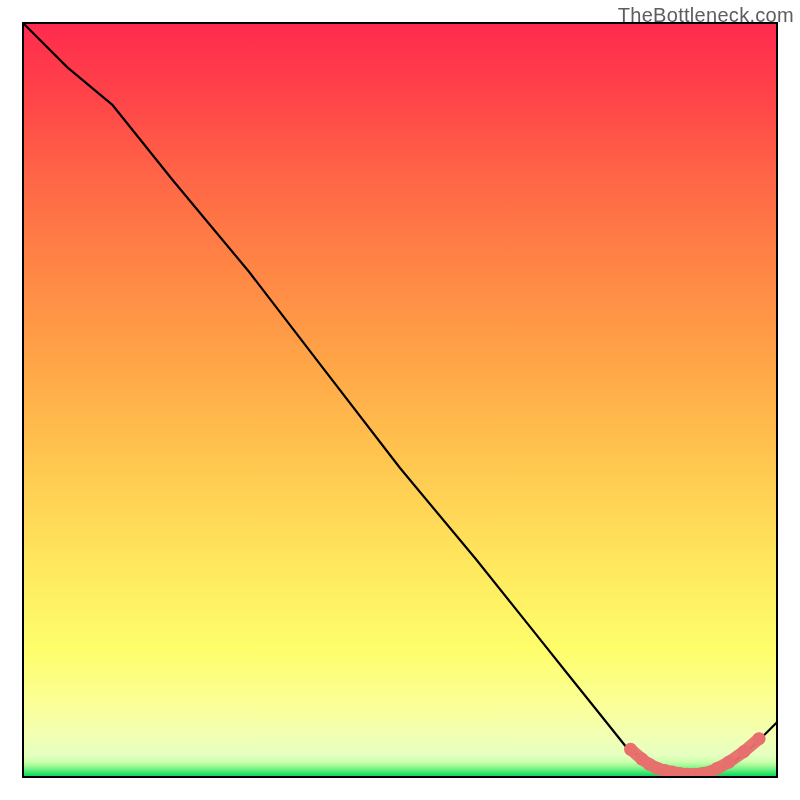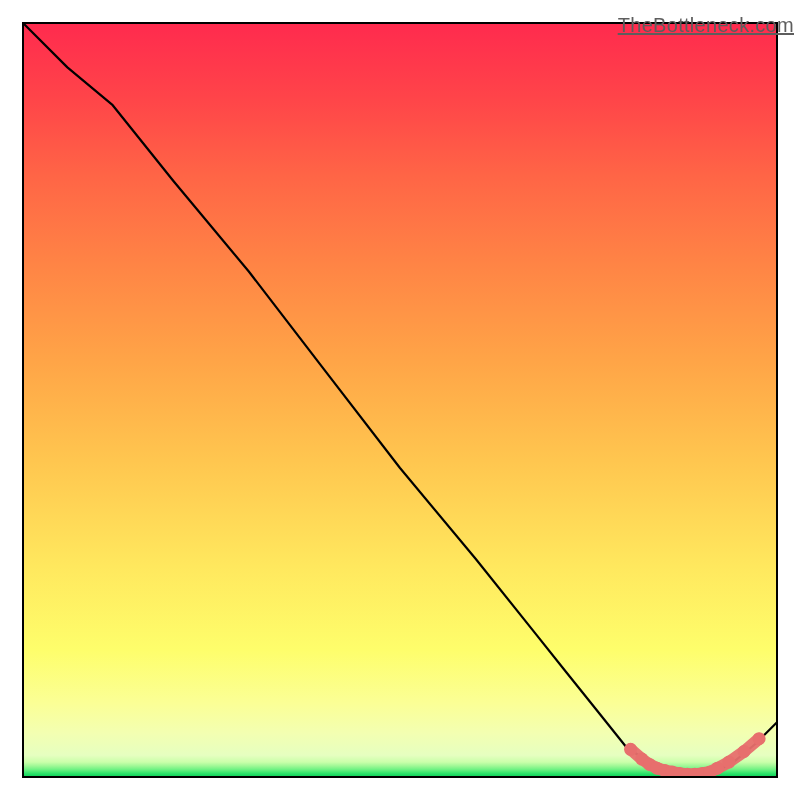--- a/index.html
+++ b/index.html
@@ -59,26 +59,25 @@
     position: absolute;
     left: 22px;
     top: 22px;
     width: 756px;
     height: 756px;
     pointer-events: none;
   }
   .attribution {
     position: absolute;
     right: 6px;
-    top: 14px;
+    top: 4px;
     font-size: 20px;
     color: #5d5d5d;
     letter-spacing: 0.3px;
     font-weight: 500;
-    text-decoration: underline;
   }
 </style>
 </head>
 <body>
 
 <div class="stage">
 
   <div class="plot"></div>
 
   <svg class="curve" viewBox="0 0 756 756" preserveAspectRatio="none">

